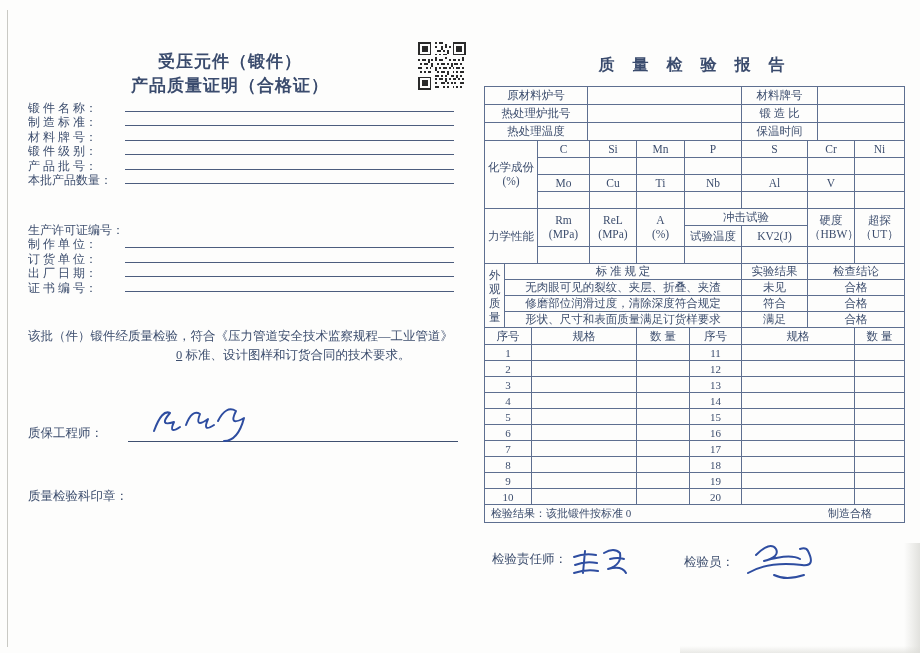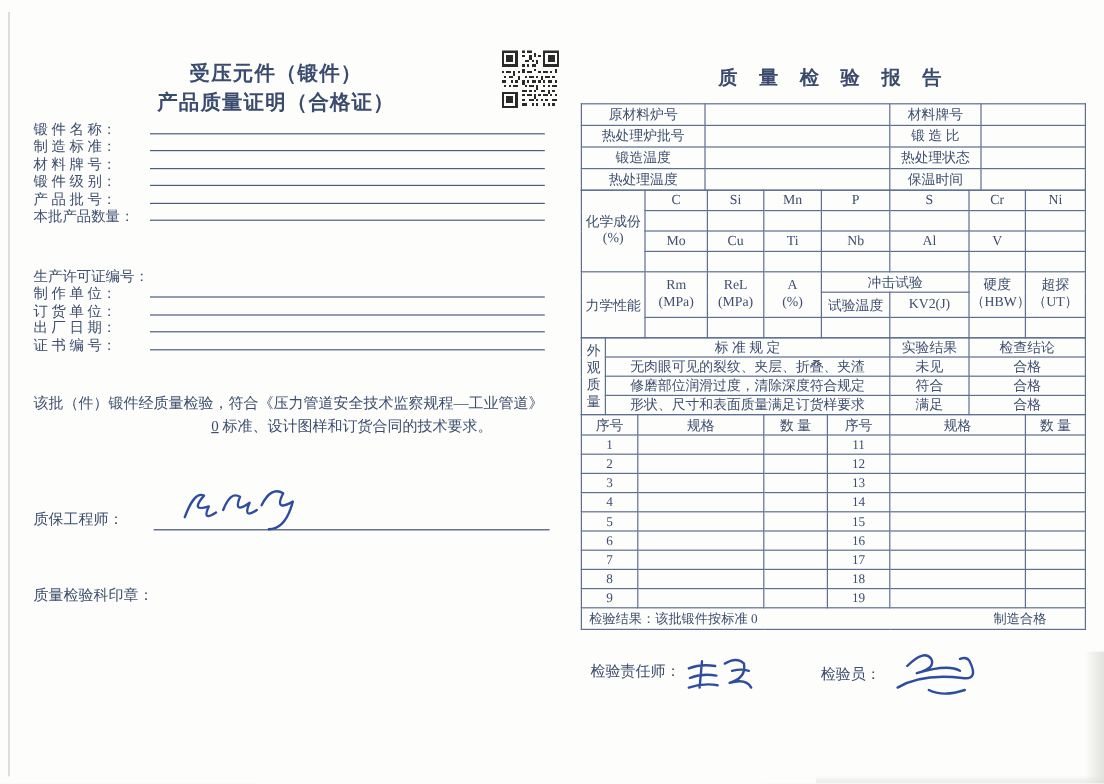--- a/index.html
+++ b/index.html
@@ -170,26 +170,20 @@
         <td>材料牌号</td>
         <td></td>
           </tr>
       <tr>
         <td>热处理炉批号</td>
         <td></td>
         <td>锻 造 比</td>
         <td></td>
           </tr>
       <tr>
-        <td>锻造温度</td>
-        <td></td>
-        <td>热处理状态</td>
-        <td></td>
-          </tr>
-      <tr>
         <td>热处理温度</td>
         <td></td>
         <td>保温时间</td>
         <td></td>
           </tr>
     </tbody>
       </table>
 
     <table class="t-chem">
       <colgroup>
@@ -386,20 +380,28 @@
             <td></td>
           </tr>
       <tr>
         <td>9</td>
             <td></td>
             <td></td>
         <td>19</td>
             <td></td>
             <td></td>
           </tr>
+      <tr>
+        <td>10</td>
+            <td></td>
+            <td></td>
+        <td>20</td>
+            <td></td>
+            <td></td>
+          </tr>
       <tr style="height:18px">
         <td class="result-cell" colspan="6">
           <div class="result-flex">
             <span>检验结果：该批锻件按标准 0</span>
             <span class="rr">制造合格</span>
           </div>
             </td>
           </tr>
     </tbody>
       </table>

